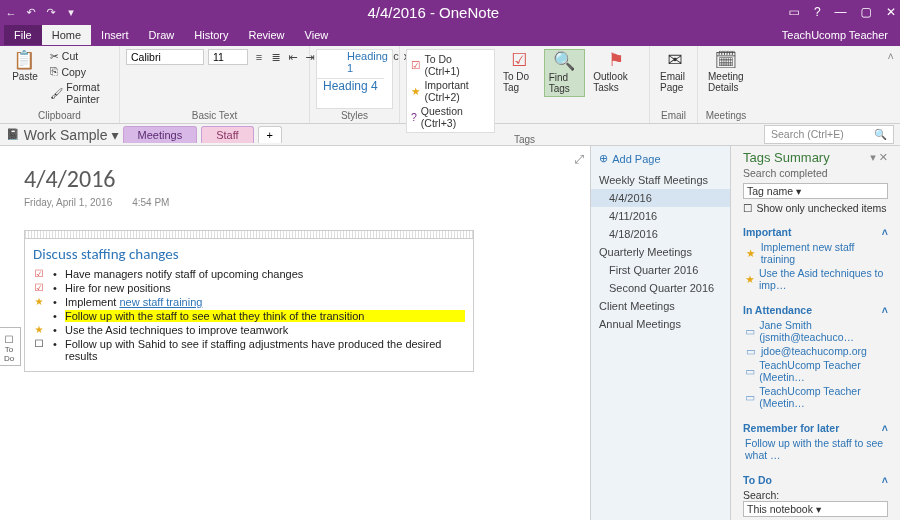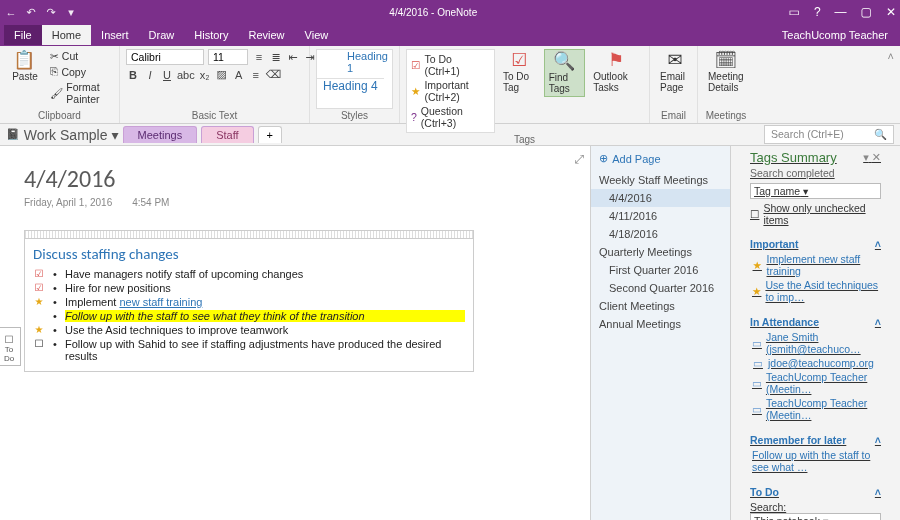--- a/index.html
+++ b/index.html
@@ -1,20 +1,20 @@
 <!DOCTYPE html>
 <html><head>
 <meta charset="utf-8">
 <style>
 * { box-sizing: border-box; margin: 0; padding: 0; font-family: "Segoe UI", sans-serif; }
 body { width: 900px; height: 520px; overflow: hidden; background: #fff; font-size: 11px; }
 .titlebar { height: 24px; background: #7b2f8a; color: #fff; display: flex; align-items: center; padding: 0 4px; }
 .titlebar .qat { display: flex; gap: 6px; align-items: center; }
 .titlebar .qat span { width: 14px; text-align: center; font-size: 11px; opacity: .9; }
-.titlebar .title { flex: 1; text-align: center; font-size: 10px; }
+.titlebar .title { flex: 1; text-align: center; font-size: 15px; }
 .titlebar .wincontrols { display: flex; gap: 14px; font-size: 12px; }
 .menubar { height: 22px; background: #7b2f8a; color: #fff; display: flex; align-items: center; padding: 0 4px; font-size: 11px; }
 .menubar .tab { padding: 4px 10px; cursor: default; }
 .menubar .tab.file { background: #5e1f6b; }
 .menubar .tab.active { background: #f3f3f3; color: #333; }
 .menubar .user { margin-left: auto; padding-right: 8px; font-size: 11px; }
 .ribbon { height: 78px; background: #f3f3f3; border-bottom: 1px solid #d0d0d0; display: flex; }
 .group { border-right: 1px solid #e0e0e0; padding: 3px 6px 2px; display: flex; flex-direction: column; }
 .group .body { flex: 1; display: flex; align-items: flex-start; gap: 4px; }
 .group .label { text-align: center; font-size: 10px; color: #666; padding-top: 1px; }
@@ -47,25 +47,25 @@
 .ptitle { font-family: Calibri; font-size: 24px; color: #5a5a5a; font-weight: 300; }
 .pdate { font-size: 10px; color: #888; margin-top: 4px; display: flex; gap: 20px; text-align: center; }
 .notebox { margin-top: 22px; border: 1px solid #ccc; width: 450px; position: relative; }
 .notebox .handle { height: 8px; background: repeating-linear-gradient(90deg,#ddd 0 1px,transparent 1px 3px); border-bottom: 1px solid #ccc; }
 .notebox .nhead { color: #2e75b6; font-size: 15px; padding: 6px 8px 4px; font-family: Calibri; }
 .noteul { list-style: none; padding: 0 8px 8px 0; }
 .noteul li { display: flex; align-items: flex-start; gap: 6px; padding: 1px 0 1px 8px; font-size: 11px; color: #222; }
 .noteul li .tag { width: 12px; text-align: center; font-size: 10px; }
 .noteul li .bullet { width: 8px; text-align: center; }
 .noteul li .txt { flex: 1; }
-.hl { background: #ffff00; font-style: italic; }
+.hl { background: #ffff00; }
 .link { color: #2e75b6; text-decoration: underline; }
 .todotag { position: absolute; left: -28px; top: 96px; border: 1px solid #bbb; background: #fff; font-size: 8px; padding: 6px 2px 2px; width: 24px; text-align: center; color: #555; }
 .todotag::before { content: "☐"; display: block; font-size: 10px; }
-.tagspane { width: 170px; border-left: 1px solid #d0d0d0; background: #f3f3f3; padding: 4px 19px; font-size: 10.5px; color: #333; overflow: hidden; text-decoration: underline; }
+.tagspane { width: 170px; border-left: 1px solid #d0d0d0; background: #f3f3f3; padding: 4px 12px; font-size: 10.5px; color: #333; overflow: hidden; }
 .tagspane .tptitle { color: #3a7a3a; font-size: 13px; display: flex; justify-content: space-between; align-items: center; }
 .tagspane .tptitle .x { color: #888; font-size: 11px; }
 .tagspane .sub { color: #666; margin: 2px 0 4px; }
 .tagspane select, .tagspane .sel { border: 1px solid #bbb; background: #fff; padding: 1px 3px; font-size: 10.5px; width: 100%; }
 .tagspane .chk { display: flex; gap: 4px; align-items: center; margin: 3px 0 5px; }
 .tagspane .sect { color: #2e75b6; font-weight: 600; margin: 12px 0 2px; display: flex; justify-content: space-between; }
 .tagspane .item { display: flex; gap: 4px; align-items: center; padding: 1px 0 1px 2px; color: #2e75b6; }
 .tagspane .item .ic { width: 12px; text-align: center; color: #e6a817; }
 .tagspane .item .ic.card { color: #6a9bd1; }
 .tagspane .btn { border: 1px solid #bbb; background: #fff; padding: 2px 4px; margin: 3px 0; display: flex; gap: 4px; align-items: center; }
@@ -122,21 +122,21 @@
         <div class="smallbtn">
             <span>🖌</span>
             <span>Format Painter</span>
           </div>
       </div>
     </div>
     <div class="label">Clipboard</div>
   </div>
 
   <div class="group" style="width:190px">
-    <div class="body" style="flex-direction:column;gap:3px">
+    <div class="body" style="flex-direction:row;gap:13px">
       <div class="fontrow">
         <div class="fontsel" style="width:78px">Calibri</div>
         <div class="fontsel" style="width:40px">11</div>
         <div class="btnrow">
             <span>≡</span>
             <span>≣</span>
             <span>⇤</span>
             <span>⇥</span>
           </div>
       </div>

